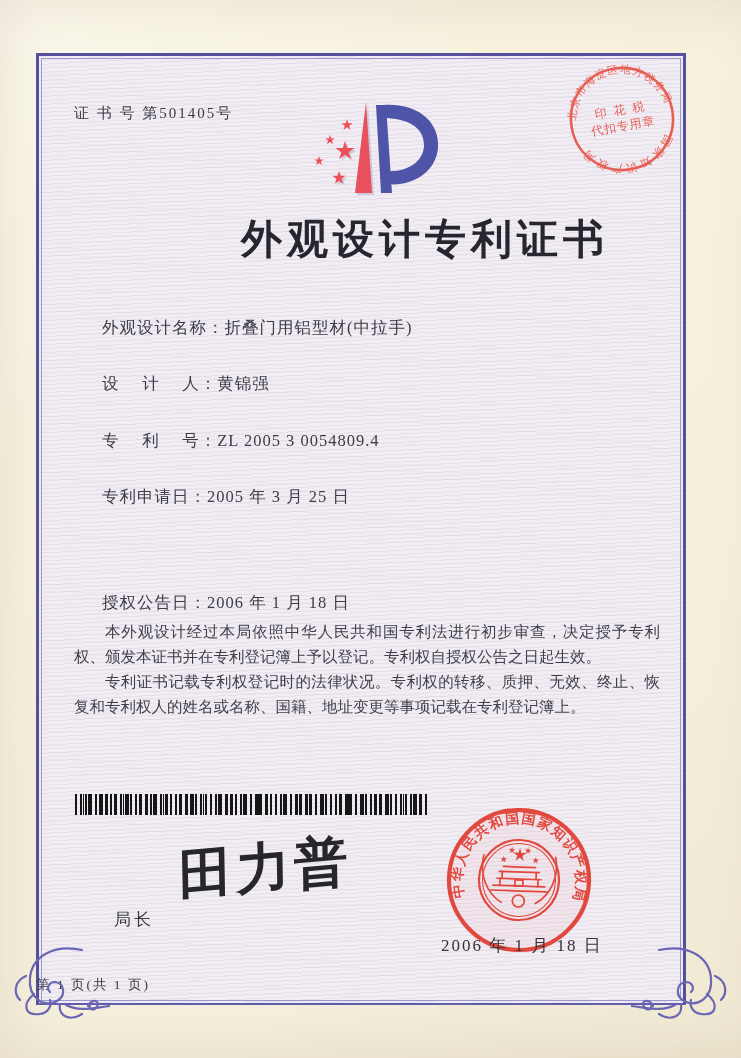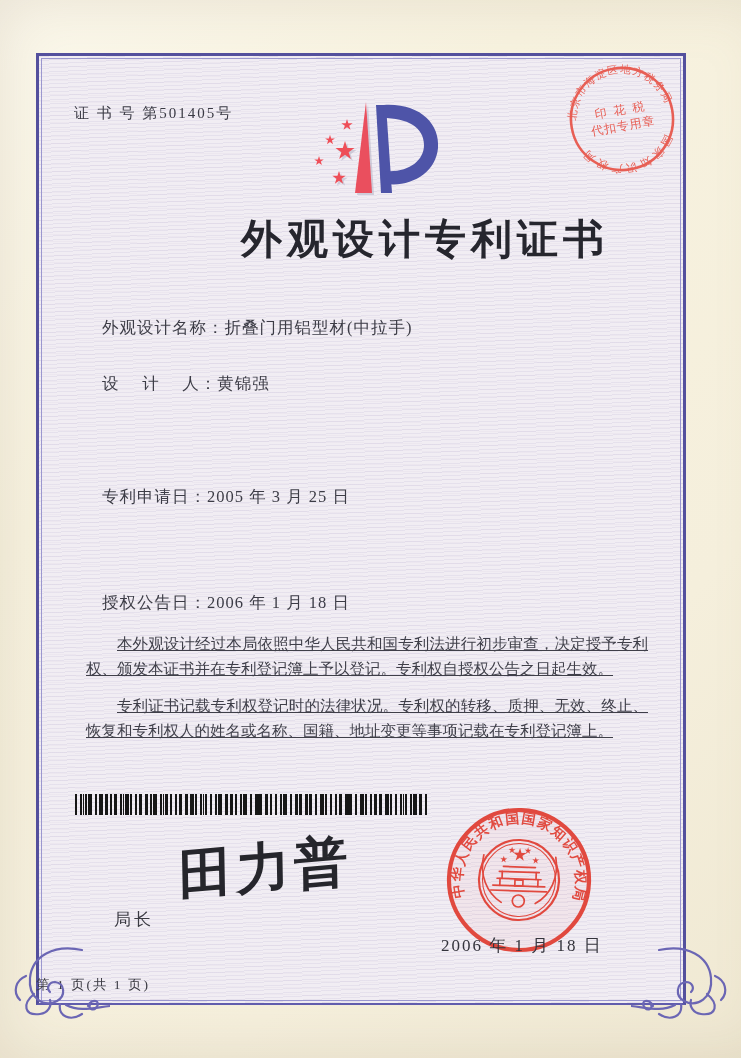--- a/index.html
+++ b/index.html
@@ -22,21 +22,21 @@
   }
   .cert::before{
     content:""; position:absolute; inset:2px; border:1px solid #9b97cf; pointer-events:none;
   }
   .abs{position:absolute;}
   .cert-number{left:74px; top:104px; font-size:15px; color:#3a3a44; letter-spacing:2px;}
   .title{left:36px; top:212px; width:573px; text-align:right; font-size:41px; font-weight:bold; color:#26262e; letter-spacing:5px;}
   .field{left:74px; font-size:16.5px; color:#3c3c46; letter-spacing:1px; white-space:nowrap;margin-left:28px;}
   .f0{top:317px}.f1{top:373px}.f2{top:430px}.f3{top:486px}.f4{top:539px}.f5{top:592px}
   .body-text{left:74px; top:619px; width:586px; font-size:15.5px; line-height:25px; color:#3f3f49; text-align:justify;}
-  .body-text p{margin:12px; text-indent:2em;text-decoration:underline;}
+  .body-text p{margin:0; text-indent:2em;}
   .barcode{
     left:75px; top:794px; width:352px; height:21px;
     background-image:
       repeating-linear-gradient(90deg,#161616 0 2px, transparent 2px 5px),
       repeating-linear-gradient(90deg,#161616 0 1px, transparent 1px 8px),
       repeating-linear-gradient(90deg,#161616 0 2px, transparent 2px 13px);
   }
   .director-label{left:114px; top:888px; font-size:17px; color:#3a3a42; letter-spacing:3px;margin-top:20px;}
   .signature{
     left:178px; top:840px; width:200px; font-size:54px; font-weight:700; color:#26262c;
@@ -124,20 +124,21 @@
         <text x="59" y="54" font-size="12" text-anchor="middle" letter-spacing="2">印 花 税</text>
         <text x="59" y="70" font-size="12" text-anchor="middle" letter-spacing="1">代扣专用章</text>
       </g>
     </svg>
   </div>
 
   <div class="abs title">外观设计专利证书</div>
 
   <div class="abs field f0"><span>外观设计名称：</span><span>折叠门用铝型材(中拉手)</span></div>
   <div class="abs field f1"><span>设　 计　 人：</span><span>黄锦强</span></div>
+  <div class="abs field f2"><span>专　 利　 号：</span><span>ZL 2005 3 0054809.4</span></div>
   <div class="abs field f3"><span>专利申请日：</span><span>2005 年 3 月 25 日</span></div>
   <div class="abs field f5"><span>授权公告日：</span><span>2006 年 1 月 18 日</span></div>
 
   <div class="abs body-text">
     <p>本外观设计经过本局依照中华人民共和国专利法进行初步审查，决定授予专利权、颁发本证书并在专利登记簿上予以登记。专利权自授权公告之日起生效。</p>
     <p>专利证书记载专利权登记时的法律状况。专利权的转移、质押、无效、终止、恢复和专利权人的姓名或名称、国籍、地址变更等事项记载在专利登记簿上。</p>
   </div>
 
   <div class="abs barcode"></div>
 

